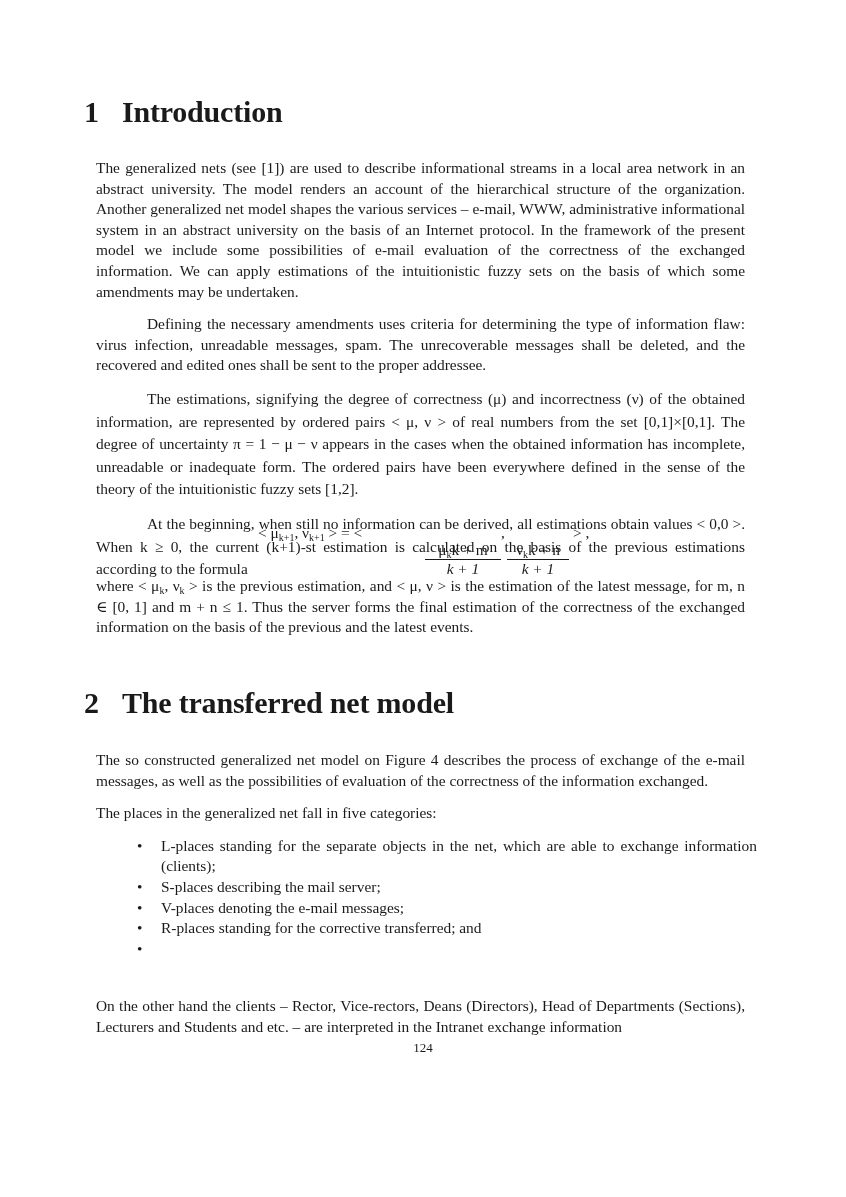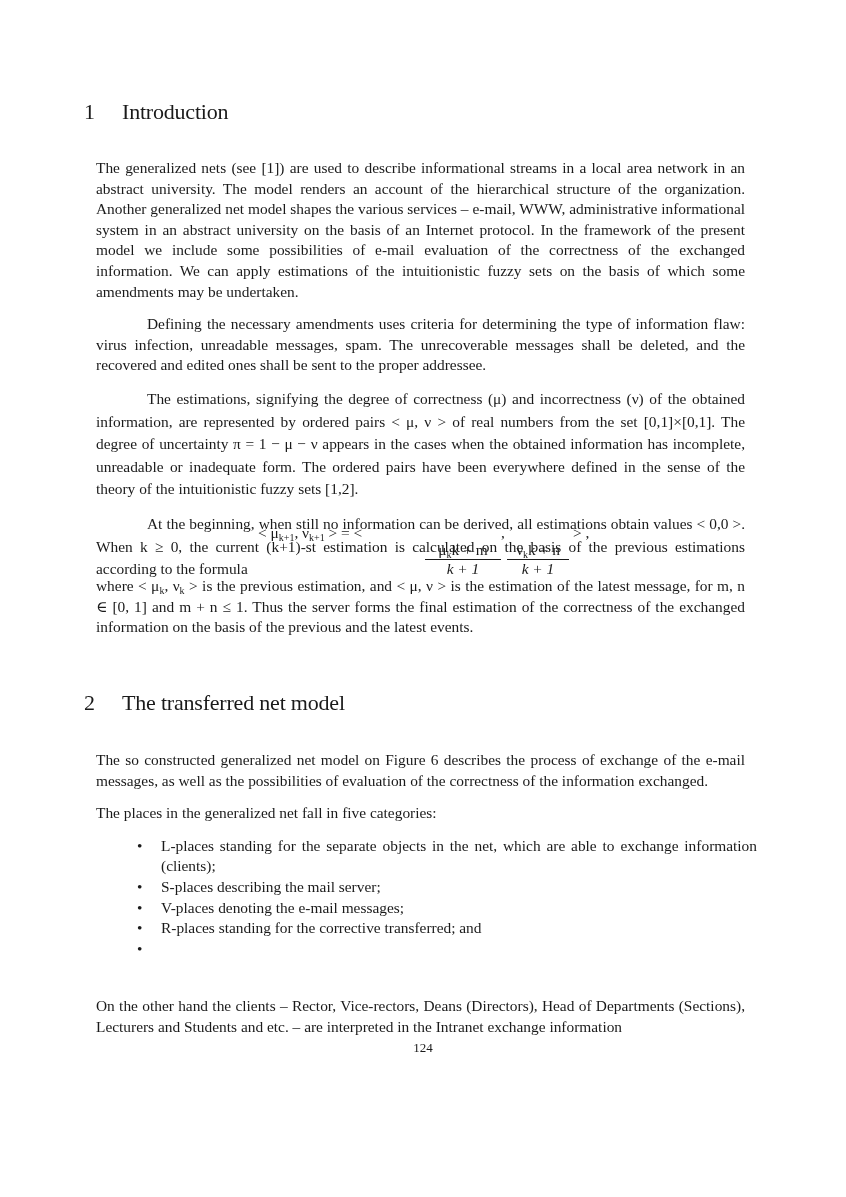--- a/index.html
+++ b/index.html
@@ -17,22 +17,22 @@
     }
     .page {
       position: absolute;
       left: 84px;
       top: 0;
       width: 673px;
     }
     .heading {
       position: absolute;
       left: 0;
-      font-weight: normal;
-      font-size: 22px;
+      font-weight: bold;
+      font-size: 30px;
       line-height: 26px;
       white-space: nowrap;
       letter-spacing: -0.2px;
     }
     .heading .num {
       display: inline-block;
       width: 38px;
     }
     .block {
       position: absolute;
@@ -142,21 +142,21 @@
 
   <div class="block" style="top: 564px;">
     <p><span>where &lt; μ</span><sub>k</sub><span>, ν</span><sub>k</sub><span> &gt; is the previous estimation, and &lt; μ, ν &gt; is the estimation of the latest message, for m, n ∈ [0, 1] and m + n ≤ 1. Thus the server forms the final estimation of the correctness of the exchanged information on the basis of the previous and the latest events.</span></p>
   </div>
 
   <div class="heading" style="top: 690px;">
     <span class="num">2</span><span>The transferred net model</span>
   </div>
 
   <div class="block" style="top: 738px;">
-    <p>The so constructed generalized net model on Figure 6 describes the process of exchange of the e-mail messages, as well as the possibilities of evaluation of the correctness of the information exchanged.</p>
+    <p>The so constructed generalized net model on Figure 4 describes the process of exchange of the e-mail messages, as well as the possibilities of evaluation of the correctness of the information exchanged.</p>
     <p style="text-align: left;">The places in the generalized net fall in five categories:</p>
     <ul class="bullets">
       <li><span class="bullet">•</span><span>L-places standing for the separate objects in the net, which are able to exchange information (clients);</span></li>
       <li><span class="bullet">•</span><span>S-places describing the mail server;</span></li>
       <li><span class="bullet">•</span><span>V-places denoting the e-mail messages;</span></li>
       <li><span class="bullet">•</span><span>R-places standing for the corrective transferred; and</span></li>
       <li><span class="bullet">•</span></li>
     </ul>
   </div>
 

